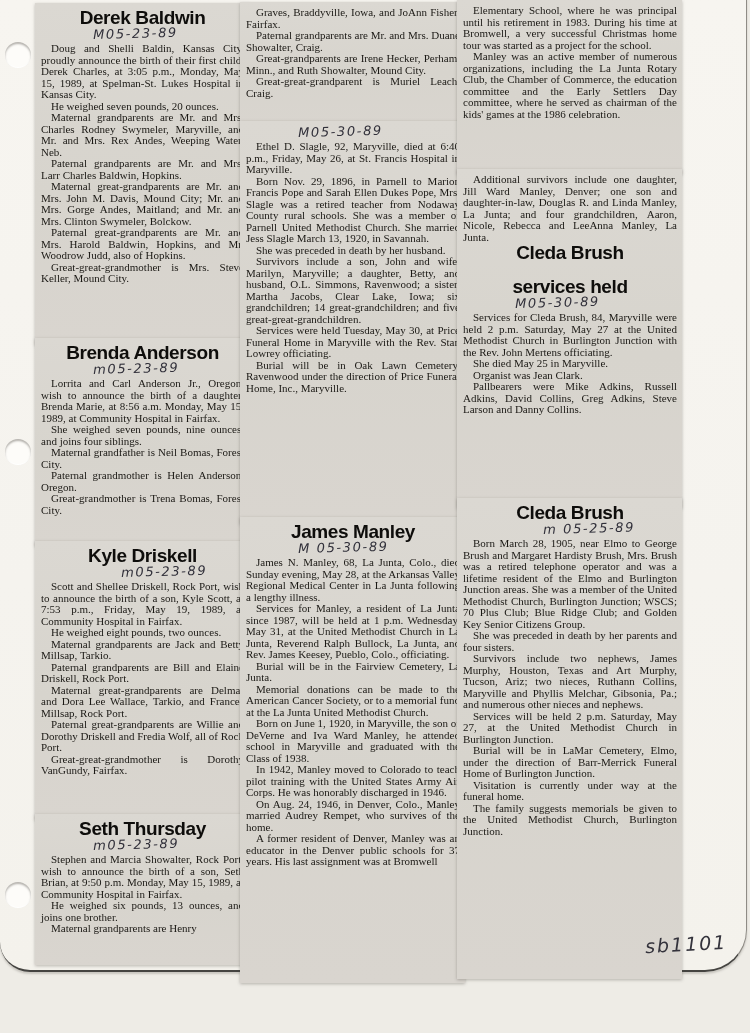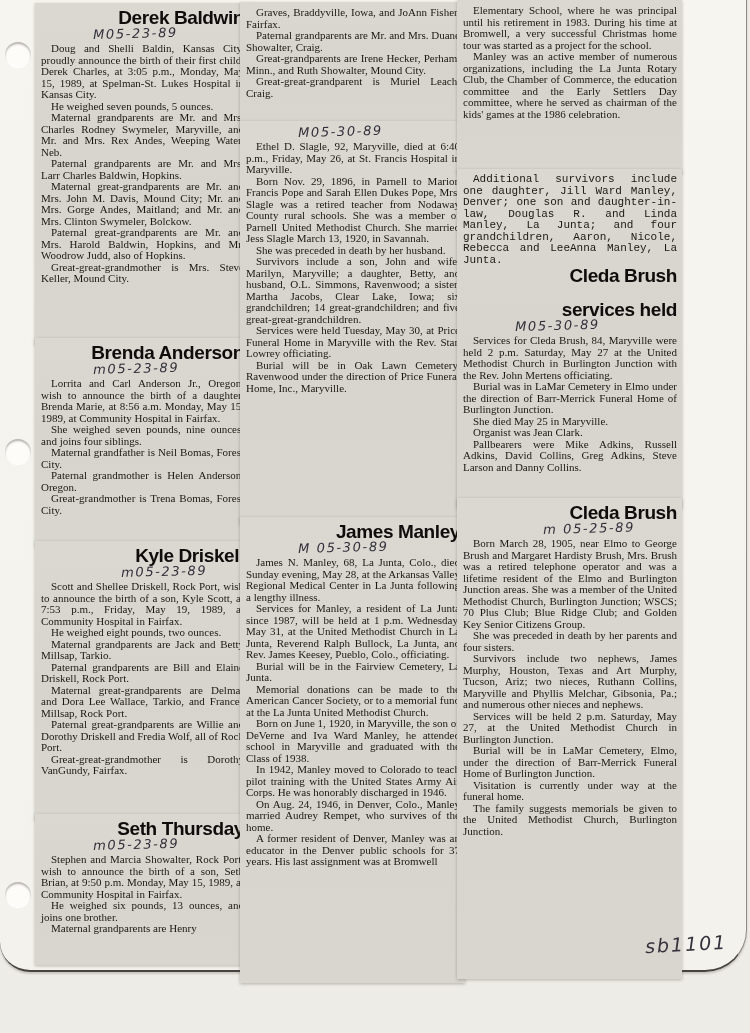--- a/index.html
+++ b/index.html
@@ -29,31 +29,31 @@
     background:linear-gradient(180deg,#dbd8d2 0%,#d7d4cd 55%,#d9d5cf 100%);
     color:#1b1915;
     padding:5px 5px 6px 6px;
     font-size:11px;line-height:11.5px;text-align:justify;
     box-shadow:0 1px 3px rgba(75,70,62,.35);
   }
   .clip p{margin:0;text-indent:10px;}
   .headline{
     font-family:"Liberation Sans","DejaVu Sans",sans-serif;
     font-weight:700;font-size:19px;line-height:20px;letter-spacing:-.4px;
-    color:#0e0d0b;text-align:right;
+    color:#0e0d0b;text-align:center;
   }
   .hand{
     display:block;
     font-family:"DejaVu Sans",sans-serif;font-style:italic;
     font-size:13px;line-height:14px;letter-spacing:1.6px;
     color:#31303a;white-space:nowrap;
     margin:0 0 1px 52px;transform:rotate(-1.5deg);transform-origin:left top;
   }
   .hand.far{margin-left:80px}
-  .lead{margin-bottom:12px;font-family:Liberation Mono, monospace;}
+  .lead{margin-bottom:12px;}
   .hl2{margin-top:14px;}
 
   
   .c-derek{left:35px;top:3px;width:203px;height:331px}
   .c-brenda{left:35px;top:338px;width:203px;height:197px}
   .c-kyle{left:35px;top:541px;width:203px;height:268px}
   .c-seth{left:35px;top:814px;width:203px;height:140px}
   
   .c-showcont{left:240px;top:2px;width:214px;height:117px}
   .c-ethel{left:240px;top:121px;width:214px;height:392px}
@@ -75,21 +75,21 @@
 
 <div class="sheet"></div>
 <div class="hole h1"></div>
 <div class="hole h2"></div>
 <div class="hole h3"></div>
 
 <article class="clip c-derek">
   <div class="headline">Derek Baldwin</div>
   <span class="hand">M05-23-89</span>
   <p>Doug and Shelli Baldin, Kansas City, proudly announce the birth of their first child, Derek Charles, at 3:05 p.m., Monday, May 15, 1989, at Spelman-St. Lukes Hospital in Kansas City.</p>
-  <p>He weighed seven pounds, 5 ounces.</p>
+  <p>He weighed seven pounds, 20 ounces.</p>
   <p>Maternal grandparents are Mr. and Mrs. Charles Rodney Swymeler, Maryville, and Mr. and Mrs. Rex Andes, Weeping Water, Neb.</p>
   <p>Paternal grandparents are Mr. and Mrs. Larr Charles Baldwin, Hopkins.</p>
   <p>Maternal great-grandparents are Mr. and Mrs. John M. Davis, Mound City; Mr. and Mrs. Gorge Andes, Maitland; and Mr. and Mrs. Clinton Swymeler, Bolckow.</p>
   <p>Paternal great-grandparents are Mr. and Mrs. Harold Baldwin, Hopkins, and Mr. Woodrow Judd, also of Hopkins.</p>
   <p>Great-great-grandmother is Mrs. Steve Keller, Mound City.</p>
 </article>
 
 <article class="clip c-brenda">
   <div class="headline">Brenda Anderson</div>
   <span class="hand">m05-23-89</span>
@@ -154,21 +154,20 @@
   <p>Elementary School, where he was principal until his retirement in 1983. During his time at Bromwell, a very successful Christmas home tour was started as a project for the school.</p>
   <p>Manley was an active member of numerous organizations, including the La Junta Rotary Club, the Chamber of Commerce, the education committee and the Early Settlers Day committee, where he served as chairman of the kids' games at the 1986 celebration.</p>
 </article>
 
 <article class="clip c-cledasvc">
   <p class="lead">Additional survivors include one daughter, Jill Ward Manley, Denver; one son and daughter-in-law, Douglas R. and Linda Manley, La Junta; and four grandchildren, Aaron, Nicole, Rebecca and LeeAnna Manley, La Junta.</p>
   <div class="headline">Cleda Brush</div>
   <div class="headline hl2">services held</div>
   <span class="hand">M05-30-89</span>
   <p>Services for Cleda Brush, 84, Maryville were held 2 p.m. Saturday, May 27 at the United Methodist Church in Burlington Junction with the Rev. John Mertens officiating.</p>
-  <p>Burial was in LaMar Cemetery in Elmo under the direction of Barr-Merrick Funeral Home of Burlington Junction.</p>
   <p>She died May 25 in Maryville.</p>
   <p>Organist was Jean Clark.</p>
   <p>Pallbearers were Mike Adkins, Russell Adkins, David Collins, Greg Adkins, Steve Larson and Danny Collins.</p>
 </article>
 
 <article class="clip c-cleda">
   <div class="headline">Cleda Brush</div>
   <span class="hand far">m 05-25-89</span>
   <p>Born March 28, 1905, near Elmo to George Brush and Margaret Hardisty Brush, Mrs. Brush was a retired telephone operator and was a lifetime resident of the Elmo and Burlington Junction areas. She was a member of the United Methodist Church, Burlington Junction; WSCS; 70 Plus Club; Blue Ridge Club; and Golden Key Senior Citizens Group.</p>
   <p>She was preceded in death by her parents and four sisters.</p>

